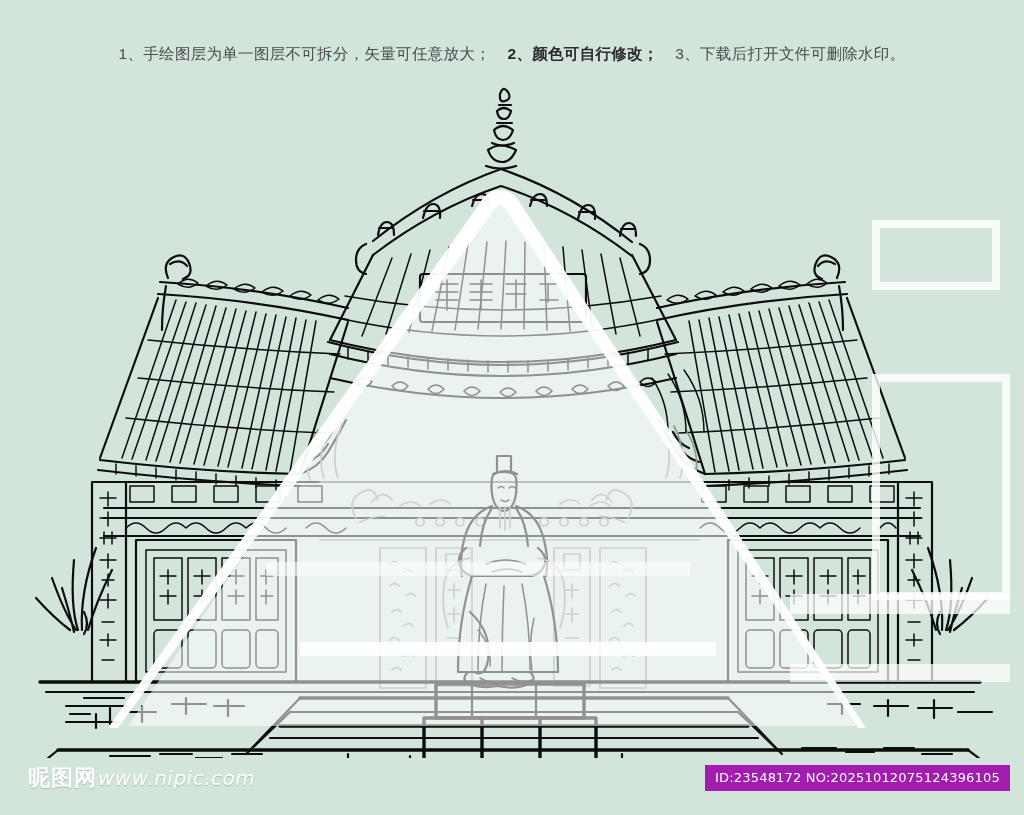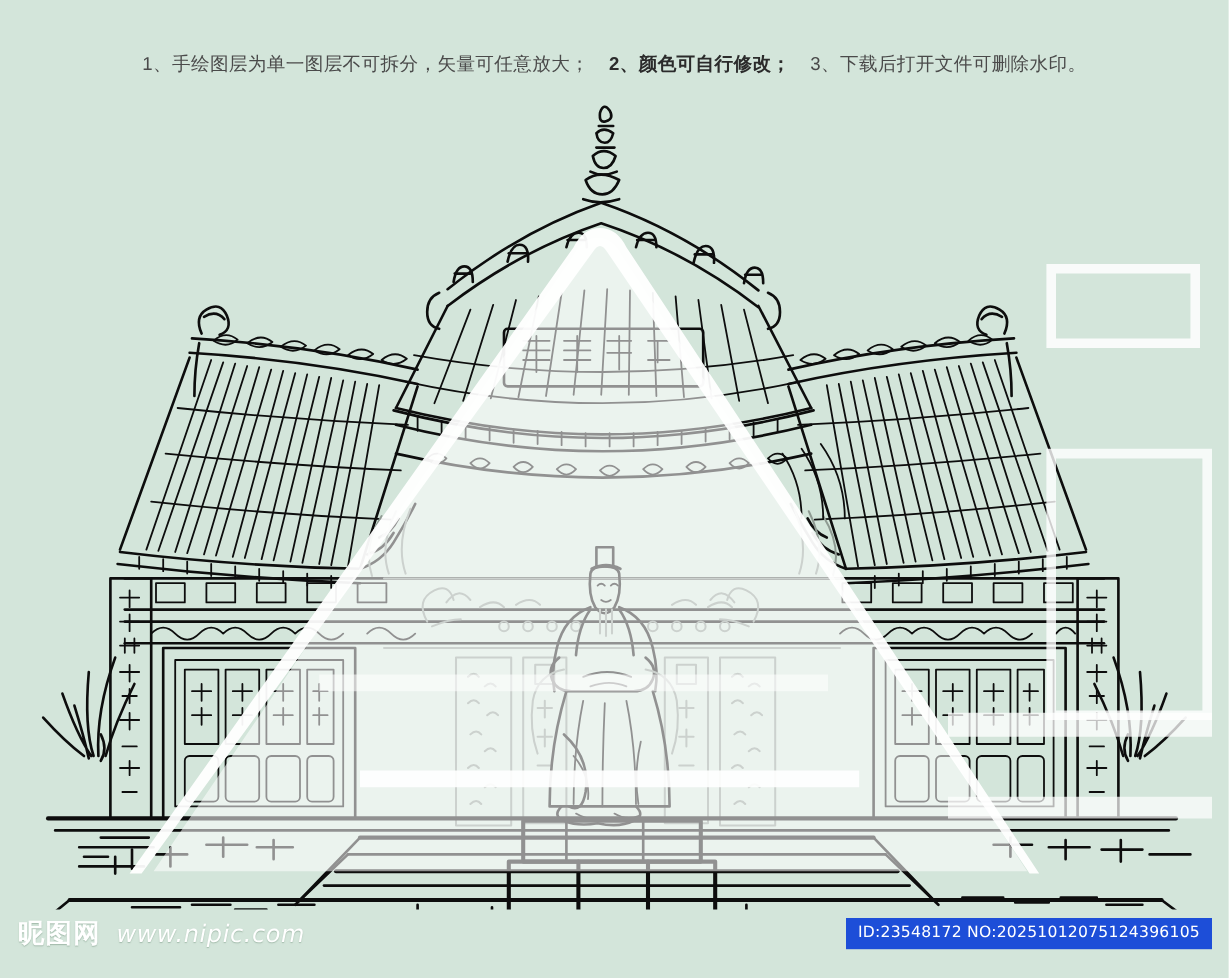--- a/index.html
+++ b/index.html
@@ -45,24 +45,24 @@
     position:absolute;
     left:0; top:78px;
     width:1024px;height:680px;
     pointer-events:none;
   }
   #wm svg{display:block;width:1024px;height:680px;}
 
   
   #footer-left{
     position:absolute;
-    left:15px; bottom:22px;
+    left:28px; bottom:22px;
     display:flex;
     align-items:center;
-    gap:13px;
+    gap:1px;
     user-select:none;
   }
   #footer-left .cnlogo{
     font-size:22px;
     font-weight:bold;
     color:#ffffff;
     letter-spacing:1px;
     text-shadow:0 1px 1px rgba(120,150,130,.55);
     font-family:"DejaVu Sans",sans-serif;
   }
@@ -70,21 +70,21 @@
     font-size:20px;
     color:#ffffff;
     letter-spacing:0.5px;
     text-shadow:0 1px 1px rgba(120,150,130,.55);
     font-family:"DejaVu Sans",sans-serif;
     font-style:italic;
   }
   #idbadge{
     position:absolute;
     right:14px; bottom:24px;
-    background:#1d4ed8;
+    background:#a21caf;
     color:#ffffff;
     font-size:13px;
     padding:5px 10px 6px 10px;
     letter-spacing:0.2px;
     white-space:nowrap;
     font-family:"DejaVu Sans",sans-serif;
     user-select:none;
   }
 </style>
 </head>

